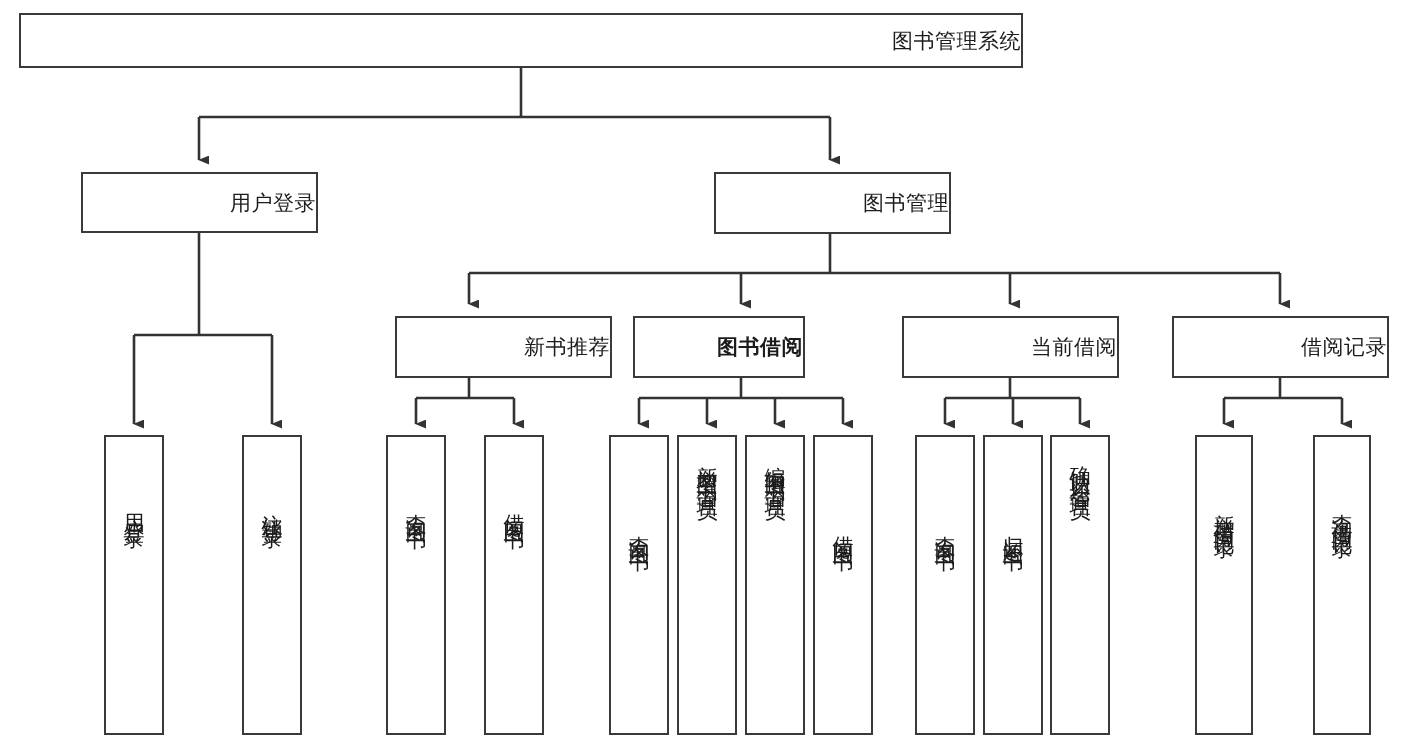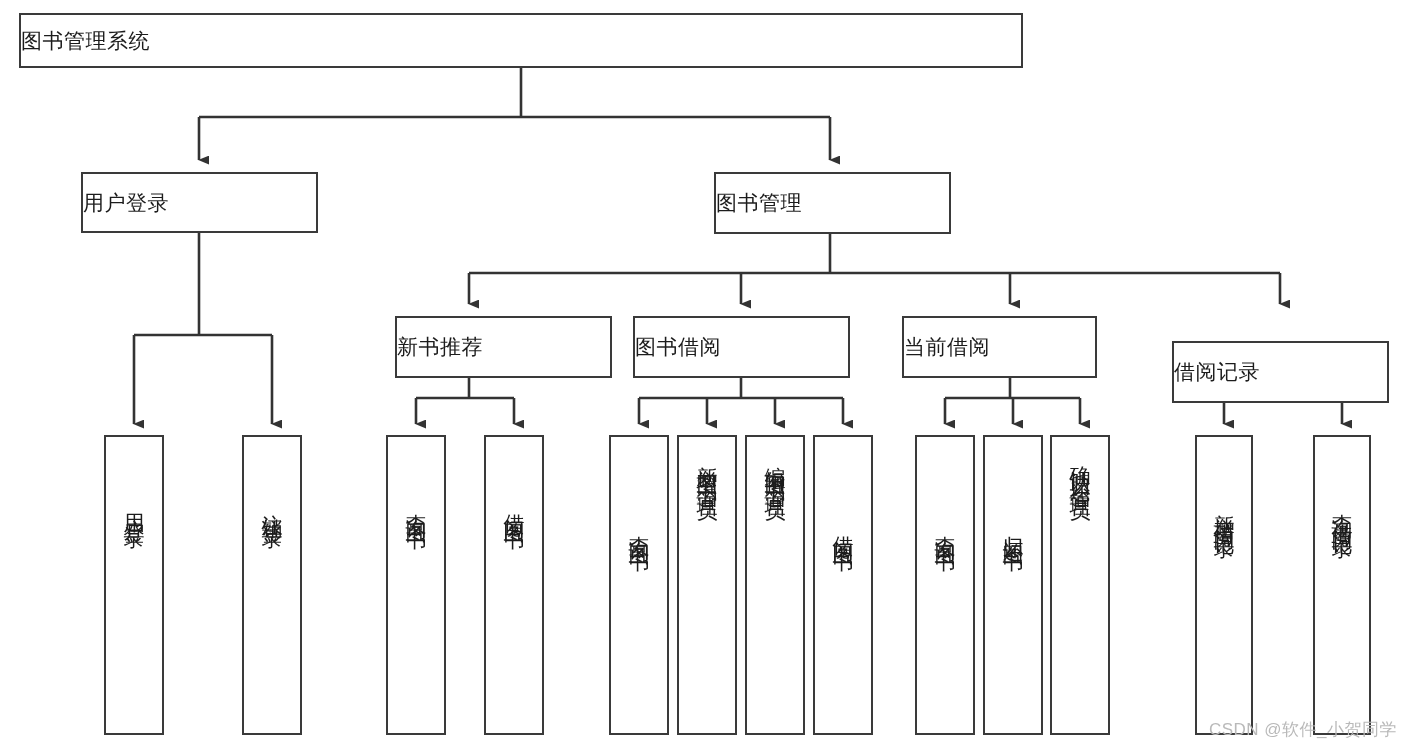--- a/index.html
+++ b/index.html
@@ -28,21 +28,21 @@
     height: 747px;
     display: block;
   }
   .node-box {
     position: absolute;
     box-sizing: border-box;
     background: #ffffff;
     border: 2.5px solid #3a3a3a;
     display: flex;
     align-items: center;
-    justify-content: flex-start;
+    justify-content: flex-end;
     overflow: hidden;
   }
   .node-label {
     color: #1c1c1c;
     font-size: 21px;
     line-height: 1.2;
     letter-spacing: 0.5px;
     white-space: nowrap;
     text-align: center;
     user-select: none;
@@ -142,27 +142,27 @@
   <div class="node-box" style="left:81px; top:172px; width:237px; height:61px;">
     <span class="node-label">用户登录</span>
   </div>
   <div class="node-box" style="left:714px; top:172px; width:237px; height:62px;">
     <span class="node-label">图书管理</span>
   </div>
 
   <div class="node-box" style="left:361px; top:316px; width:217px; height:62px;margin-left:34px;">
     <span class="node-label">新书推荐</span>
   </div>
-  <div class="node-box" style="left:633px; top:316px; width:217px; height:62px;">
+  <div class="node-box" style="left:633px; top:316px; width:172px; height:62px;font-weight:bold;">
     <span class="node-label">图书借阅</span>
   </div>
-  <div class="node-box" style="left:902px; top:316px; width:195px; height:62px;">
+  <div class="node-box" style="left:902px; top:316px; width:217px; height:62px;">
     <span class="node-label">当前借阅</span>
   </div>
-  <div class="node-box" style="left:1172px; top:316px; width:217px; height:62px;margin-top:25px;">
+  <div class="node-box" style="left:1172px; top:316px; width:217px; height:62px;">
     <span class="node-label">借阅记录</span>
   </div>
 
   <div class="node-box vertical mid" style="left:104px; top:435px; width:60px; height:300px;">
     <span class="node-label">用户登录</span>
   </div>
   <div class="node-box vertical mid" style="left:242px; top:435px; width:60px; height:300px;">
     <span class="node-label">注销登录</span>
   </div>
 
@@ -196,15 +196,14 @@
     <span class="node-label">确认归还（管理员）</span>
   </div>
 
   <div class="node-box vertical mid" style="left:1195px; top:435px; width:58px; height:300px;">
     <span class="node-label">新增借阅记录</span>
   </div>
   <div class="node-box vertical mid" style="left:1313px; top:435px; width:58px; height:300px;">
     <span class="node-label">查询借阅记录</span>
   </div>
 
-  <div class="watermark">CSDN @软件_小贺同学</div>
 
 </div>
 
 </body></html>

